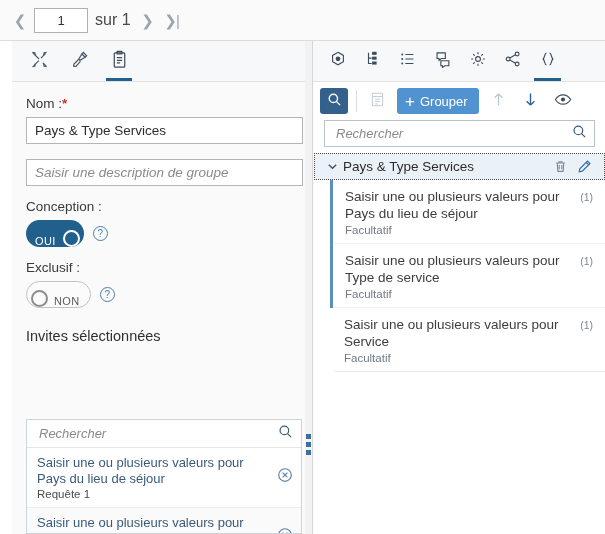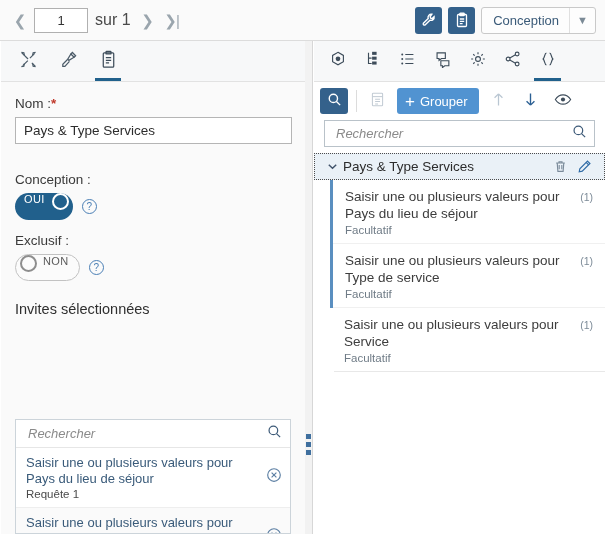--- a/index.html
+++ b/index.html
@@ -47,21 +47,21 @@
     display: flex; align-items: center; padding: 0 10px 0 11px;
     font-size: 13px; color: #3a5a78; white-space: nowrap;
   }
   .select-box .caret {
     width: 26px; display: flex; align-items: center; justify-content: center;
     border-left: 1px solid #e0e0e0; color: #7b8a96; font-size: 11px;
   }
 
   
   .left-panel {
-    position: absolute; left: 1px; top: 41px; width: 305px; height: 493px;
+    position: absolute; left: 12px; top: 41px; width: 305px; height: 493px;
     background: #fafafa; border-right: 1px solid #d7d7d7;
   }
   .tabbar {
     height: 41px; background: #f7f8f9; border-bottom: 1px solid #e2e2e2;
     display: flex; align-items: center; padding-left: 11px; gap: 8px;
   }
   .tab {
     width: 32px; height: 40px; display: flex; align-items: center; justify-content: center;
     position: relative; cursor: pointer;
   }
@@ -77,21 +77,21 @@
     width: 277px; height: 27px; border: 1px solid #b5b5b5; background: #fff;
     font-size: 13.5px; color: #2d2d2d; padding: 0 8px; outline: none;
     font-family: "Liberation Sans", sans-serif;
   }
   .txt-input::placeholder { color: #8b8b8b; font-style: italic; }
   .spacer-12 { height: 13px; }
   .spacer-14 { height: 15px; }
 
   .toggle-row { display: flex; align-items: center; gap: 9px; }
   .toggle {
-    height: 27px; border-radius: 14px; display: flex; align-items: flex-start; cursor: pointer;
+    height: 27px; border-radius: 14px; display: flex; align-items: flex-end; cursor: pointer;
   }
   .toggle.on {
     background: #21608c; padding: 0 4px 0 9px; gap: 7px;
   }
   .toggle.on .t-text { color: #fff; font-size: 11px; letter-spacing: 0.4px; }
   .toggle.on .knob {
     width: 17px; height: 17px; border-radius: 50%; border: 2.5px solid #fff; background: #21608c;
   }
   .toggle.off {
     background: #fbfbfb; border: 1px solid #c2c2c2; padding: 0 10px 0 4px; gap: 6px;
@@ -213,42 +213,20 @@
 
   <div class="topbar">
     <div class="pager">
       <div class="chev">❮</div>
       <input class="page-input" value="1" style="">
       <span class="sur">sur 1</span>
       <div class="chev">❯</div>
       <div class="chev last">❯|</div>
     </div>
 
-    <div class="topbar-right">
-      <div class="sq-btn">
-        <span>
-          <svg width="16" height="16" viewBox="0 0 16 16" fill="none" stroke="#ffffff" stroke-width="1.4">
-            <path d="M10.8 2.3a3.2 3.2 0 0 0-3.6 4.2L2.6 11.1a1.2 1.2 0 1 0 1.7 1.7l4.6-4.6a3.2 3.2 0 0 0 4.2-3.6l-1.9 1.9-1.6-.4-.4-1.6z"></path>
-          </svg>
-        </span>
-      </div>
-      <div class="sq-btn">
-        <span>
-          <svg width="16" height="16" viewBox="0 0 16 16" fill="none" stroke="#ffffff" stroke-width="1.3">
-            <rect x="3.5" y="2.5" width="9" height="12" rx="1"></rect>
-            <rect x="5.8" y="1.2" width="4.4" height="2.4" rx="0.6" fill="#ffffff"></rect>
-            <path d="M5.8 7h4.4M5.8 9.3h4.4M5.8 11.6h2.8"></path>
-          </svg>
-        </span>
-      </div>
-      <div class="select-box">
-        <span class="label">Conception</span>
-        <span class="caret">▼</span>
-      </div>
-    </div>
   </div>
 
   <div class="left-panel">
 
     <div class="tabbar">
       <div class="tab">
         <span>
           <svg width="19" height="19" viewBox="0 0 20 20" fill="none" stroke="#4b5b68" stroke-width="1.3">
             <path d="M3 3l6.5 6.5M13.5 13.5L17 17M4 16.5l5.3-5.3M11.5 8.5L16.5 3.5"></path>
             <path d="M2.5 2.5l2.6.5.6 2.6M17.5 2.5l-2.6.5-.6 2.6M2.5 17.5l2.6-.5.5-2.6M17.5 17.5l-2.6-.5-.5-2.6"></path>
@@ -277,20 +255,21 @@
 
     <div class="left-body">
 
       <div class="fld-label">
         <span>Nom :</span><span class="req">*</span>
       </div>
       <input class="txt-input" value="Pays &amp; Type Services" style="">
 
       <div class="spacer-14"></div>
 
+      <input class="txt-input" placeholder="Saisir une description de groupe" style="">
 
       <div class="spacer-12"></div>
 
       <div class="fld-label">Conception :</div>
       <div class="toggle-row">
         <div class="toggle on">
           <span class="t-text">OUI</span>
           <span class="knob"></span>
         </div>
         <div class="help-ic">?</div>

